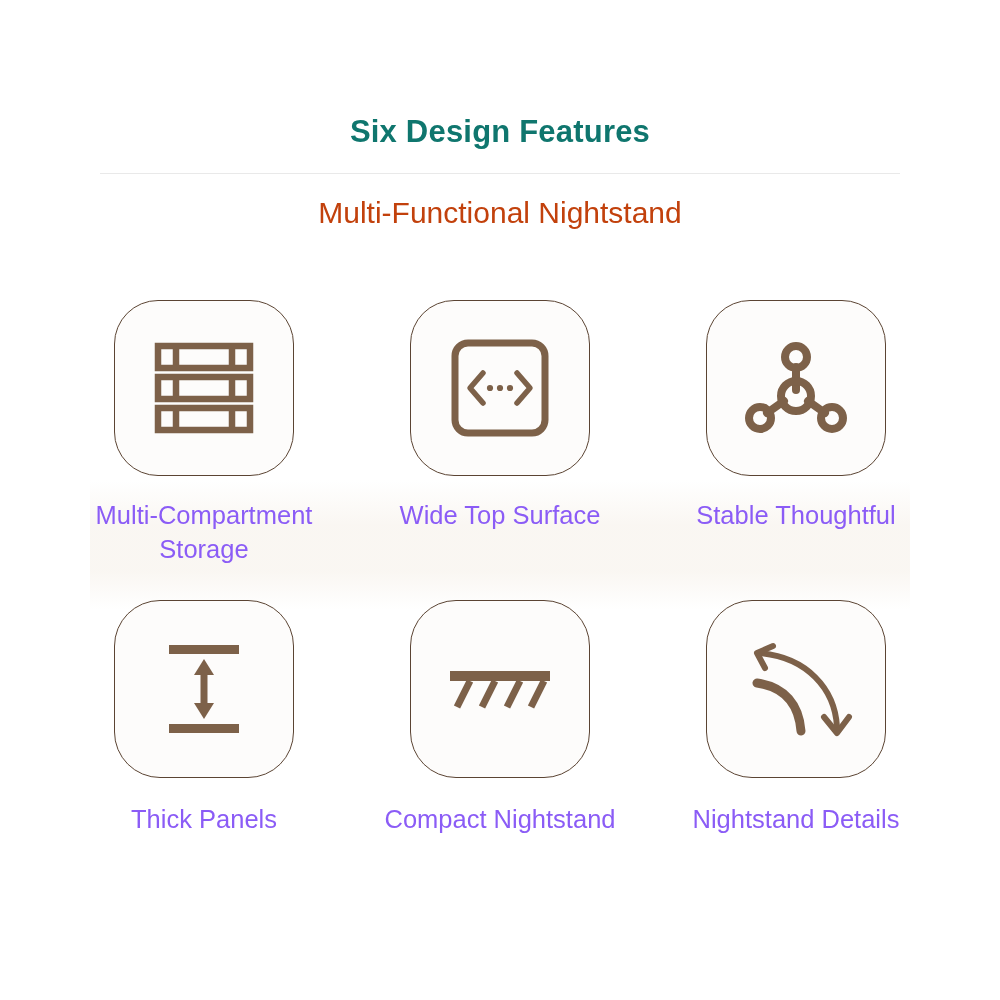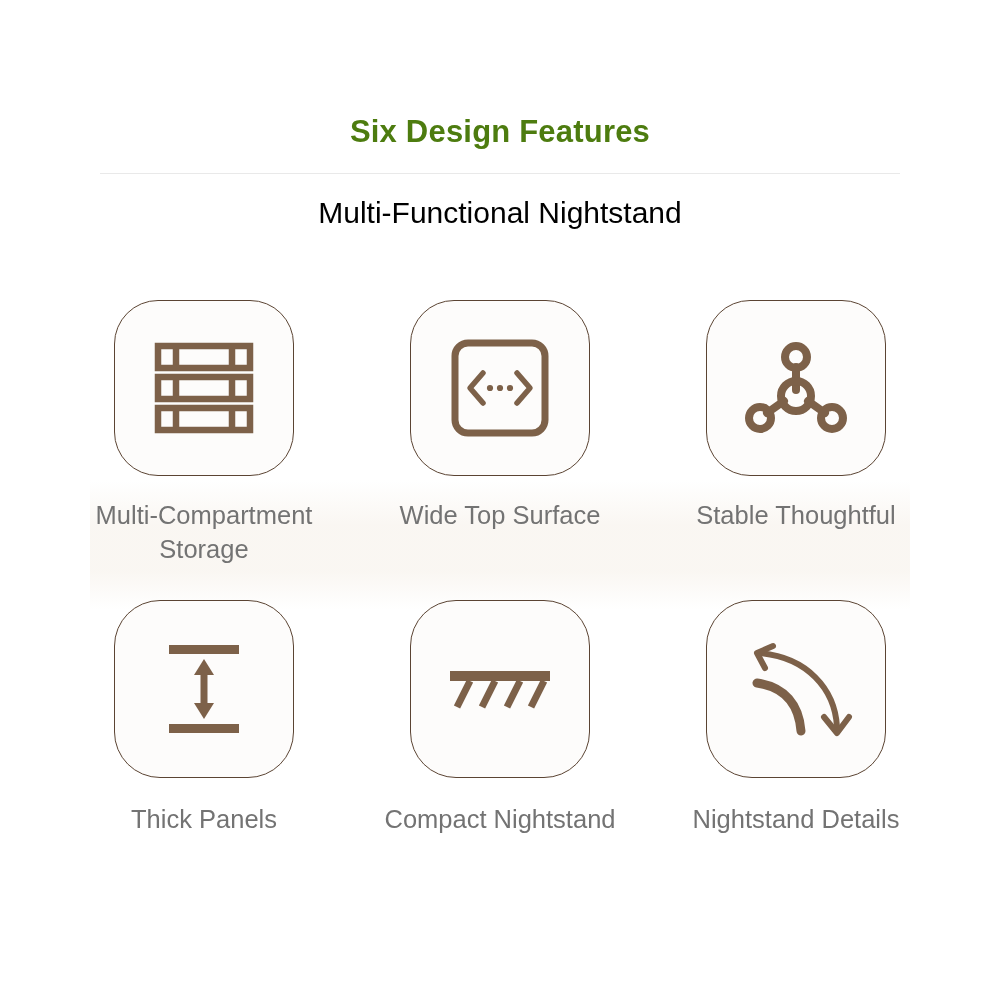--- a/index.html
+++ b/index.html
@@ -44,42 +44,42 @@
     left: 0;
     top: 0;
     width: 1000px;
   }
   .title {
     margin: 0;
     padding-top: 116px;
     text-align: center;
     font-size: 31px;
     font-weight: 700;
-    color: #4d7c0f;
+    color: #0f766e;
     letter-spacing: 0.2px;
     line-height: 1;
   }
   .divider {
     position: absolute;
     left: 100px;
     top: 173px;
     width: 800px;
     height: 1px;
     background: #e9e9e9;
   }
   .subtitle {
     position: absolute;
     left: 0;
     top: 193px;
     width: 1000px;
     margin: 0;
     text-align: center;
     font-size: 30px;
     font-weight: 400;
-    color: #000000;
+    color: #c2410c;
     line-height: 1.35;
   }
 
   
   .features-grid {
     position: absolute;
     left: 0;
     top: 300px;
     width: 1000px;
   }
@@ -115,21 +115,21 @@
     border-radius: 46px;
   }
 
   .icon-card svg { display: block; }
 
   .feature-label {
     margin-top: 22px;
     text-align: center;
     font-size: 25.5px;
     font-weight: 400;
-    color: #737373;
+    color: #8b5cf6;
     line-height: 1.35;
     max-width: 290px;
     white-space: pre-line;
   }
   .row-2 .feature-label { margin-top: 24px; }
 </style>
 </head>
 <body>
 
 <div class="page">

